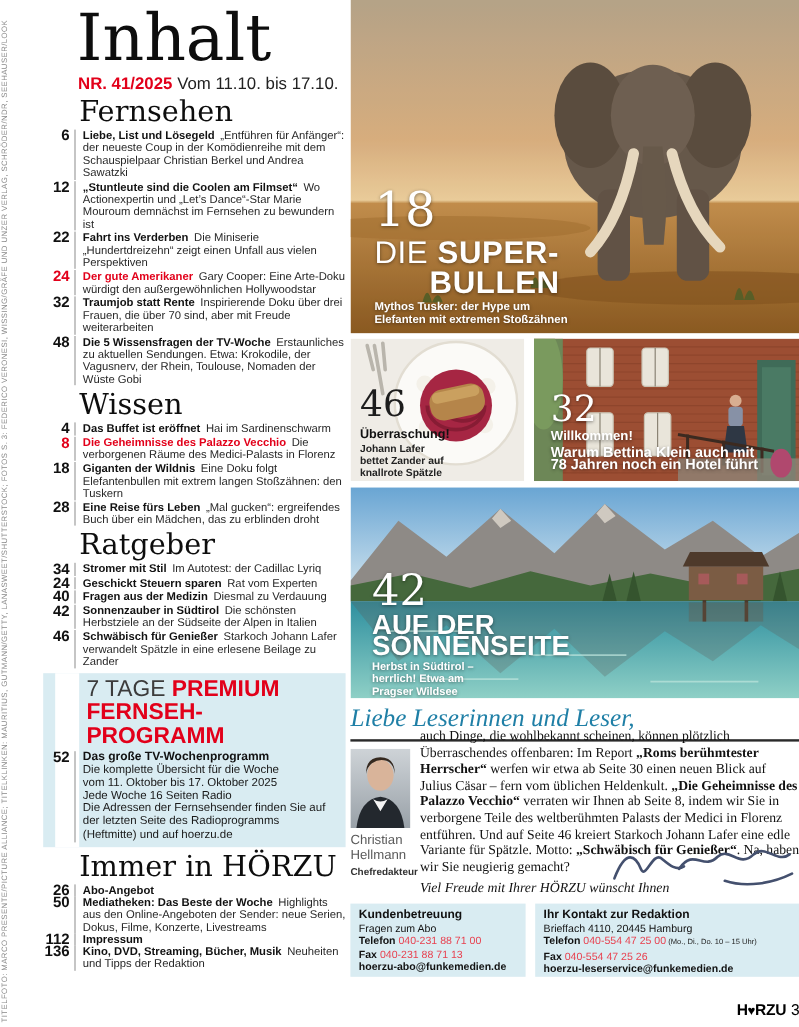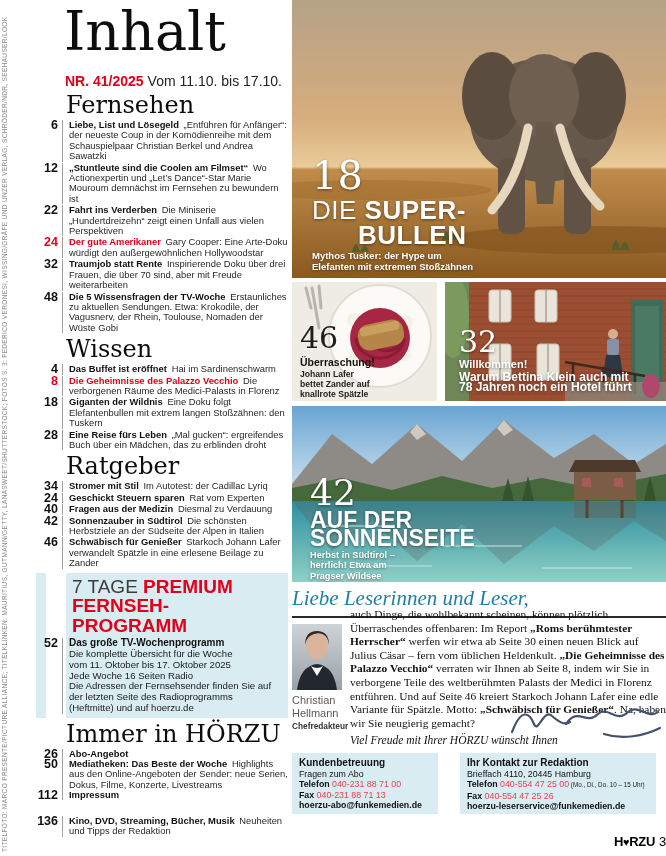--- a/index.html
+++ b/index.html
@@ -9,21 +9,21 @@
 
   
   .credits{position:absolute;left:1px;top:0;height:852px;width:12px;
     writing-mode:vertical-rl;transform:rotate(180deg);
     font-size:6.5px;letter-spacing:.35px;color:#8a8a8a;white-space:nowrap}
 
   
   .leftcol{position:absolute;left:36px;top:0;width:252px}
   h1{font-family:"DejaVu Serif","Liberation Serif",serif;font-weight:400;
      font-size:54px;line-height:56px;margin:4px 0 0 28px;color:#0d0d0d}
-  .issue{margin:14px 0 0 29px;font-size:14px;line-height:15px}
+  .issue{margin:2px 0 0 29px;font-size:14px;line-height:15px}
   .issue .nr{color:#e2001a;font-weight:700;margin-right:4px}
   .issue .dr{color:#222}
   h2{font-family:"DejaVu Serif","Liberation Serif",serif;font-weight:400;
      font-size:24px;line-height:25px;margin:4px 0 2px 30px;color:#0d0d0d}
   .toc-row{display:flex;margin-bottom:1px;font-size:9.4px;line-height:10.4px}
   .pg{flex:none;width:26px;text-align:right;font-weight:700;font-size:12.5px;
       line-height:10.4px;padding-right:4px;color:#111}
   .txt{flex:1;border-left:1px solid #9f9f9f;padding-left:6px}
   .et{color:#111}
   .ed{color:#272727}
@@ -79,21 +79,21 @@
   .prole{position:absolute;top:721px;left:0;font-size:8.3px;font-weight:700;color:#333}
   .ltext{position:absolute;top:608px;left:58px;width:316px;
          font-family:"Liberation Serif",serif;font-size:11.4px;line-height:13.6px;color:#111}
   .closing{position:absolute;top:734px;left:58px;font-family:"Liberation Serif",serif;
            font-style:italic;font-size:11.5px;color:#111}
   .sig{position:absolute;top:698px;left:216px;width:156px;height:48px}
 
   .cbox{position:absolute;top:753px;height:61px;background:#d9ecf2;
         padding:5px 7px;font-size:8.8px;line-height:10.6px;color:#111}
   #cbox-l{left:0;width:146px}
-  #cbox-r{left:168px;width:196px}
+  #cbox-r{left:154px;width:220px}
   .cb-t{font-weight:700;font-size:10px}
   .lbl{font-weight:700}
   .redn{color:#e8404f;font-weight:400}
   .mail{font-weight:700}
   .note{font-size:6.3px;font-weight:400;color:#222}
 
   .footerlogo{position:absolute;top:834px;right:0;font-size:13px;font-weight:800;
               color:#000;letter-spacing:-.3px}
   .footerlogo .heart{font-size:11px}
   .footerlogo .pnum{font-weight:400;margin-left:4px}
@@ -192,21 +192,21 @@
   <h2>Immer in HÖRZU</h2>
   <div id="always-entries">
       <div class="toc-row" style="margin-bottom: 0px; line-height: 10.2px;">
         <span class="pg">26</span>
         <span class="txt"><b class="et">Abo-Angebot</b></span>
       </div>
       <div class="toc-row" style="margin-bottom: 0px; line-height: 10.2px;">
         <span class="pg">50</span>
         <span class="txt"><b class="et">Mediatheken: Das Beste der Woche</b> <span class="ed">Highlights aus den Online-Angeboten der Sender: neue Serien, Dokus, Filme, Konzerte, Livestreams</span></span>
       </div>
-      <div class="toc-row" style="margin-bottom: 16px; line-height: 10.2px;">
+      <div class="toc-row" style="margin-bottom: 0px; line-height: 10.2px;">
         <span class="pg">112</span>
         <span class="txt"><b class="et">Impressum</b></span>
       </div>
       <div class="toc-row" style="margin-bottom: 0px; line-height: 10.2px;">
         <span class="pg">136</span>
         <span class="txt"><b class="et">Kino, DVD, Streaming, Bücher, Musik</b> <span class="ed">Neuheiten und Tipps der Redaktion</span></span>
       </div>
     </div>
 
 </div>

